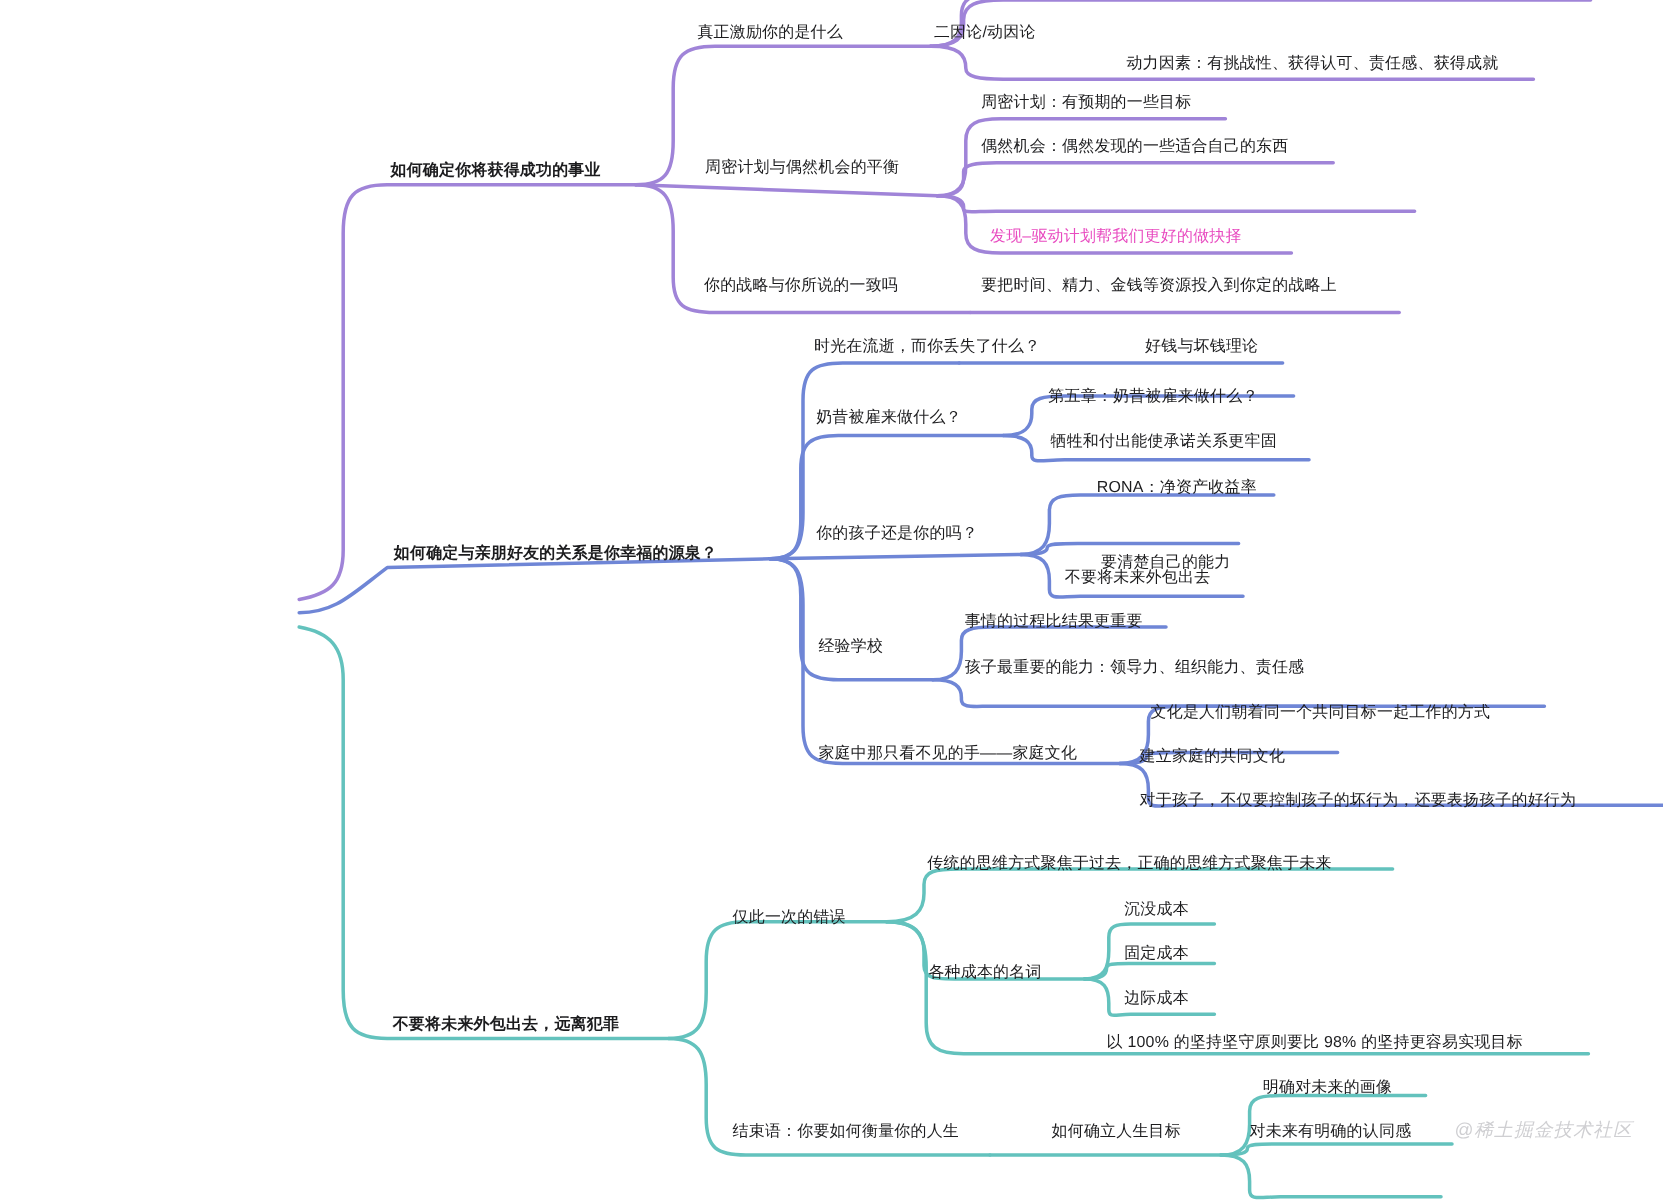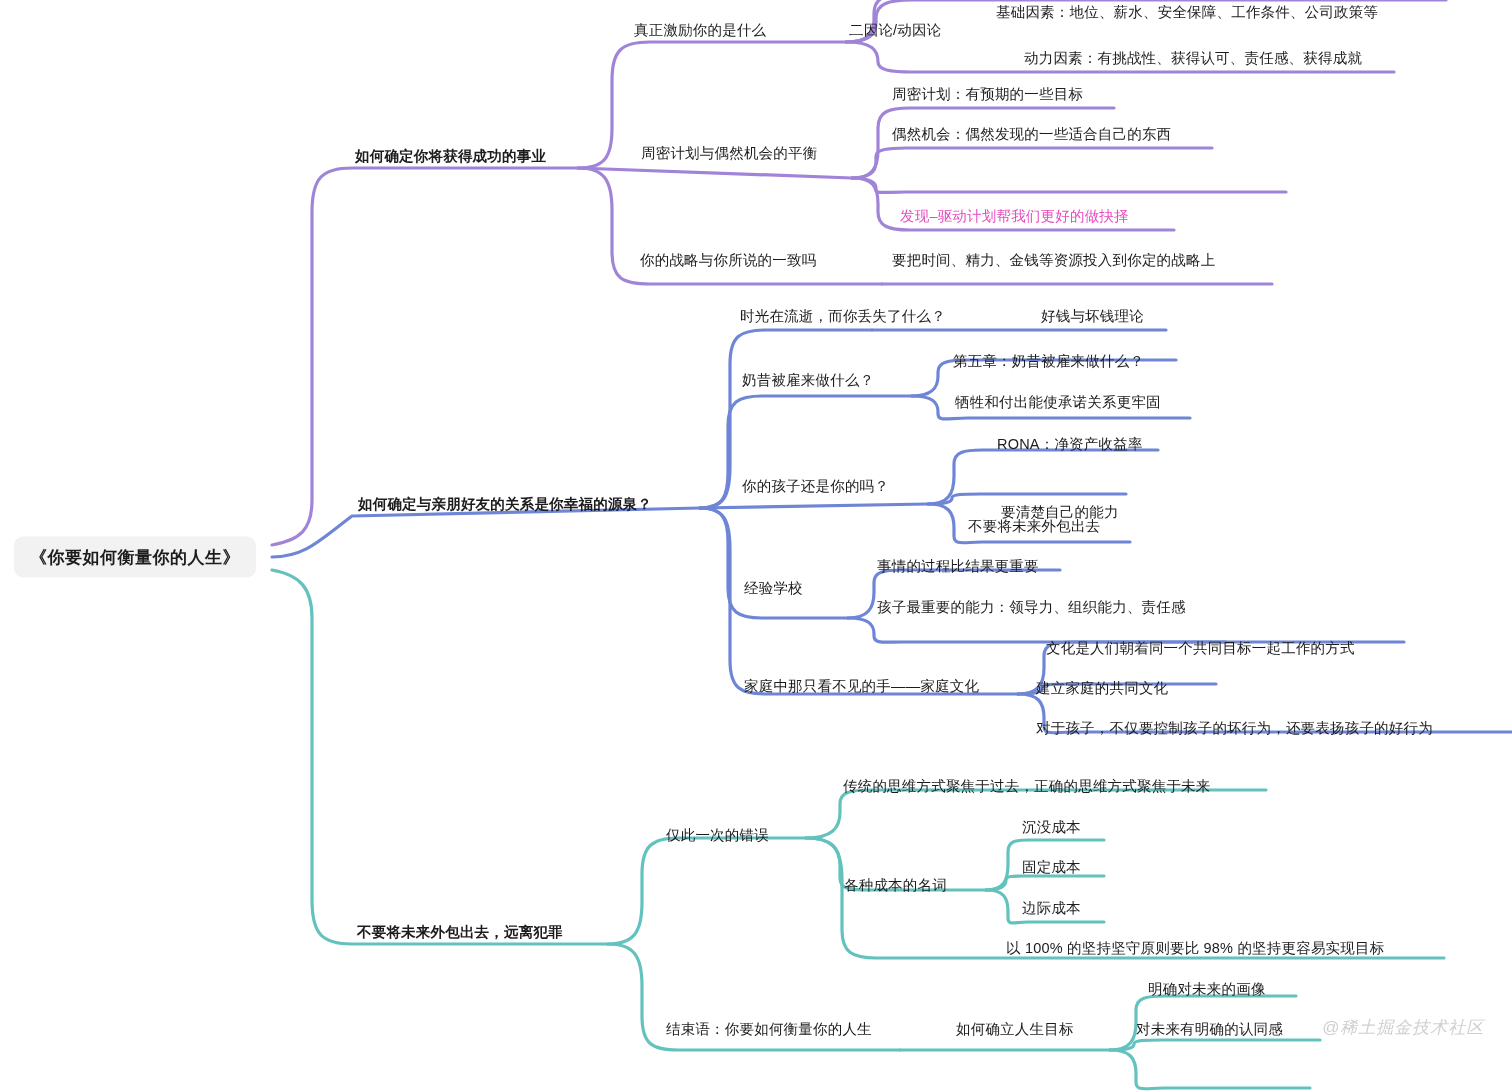--- a/index.html
+++ b/index.html
@@ -81,27 +81,25 @@
 
       <path stroke="#63c2bd" d="M900,1050 L1110,1050"></path>
 
       <path stroke="#63c2bd" d="M1110,1050 C1130,1050 1136,1040 1136,1022 L1136,1010 C1136,998 1146,996 1164,996 L1296,996"></path>
       <path stroke="#63c2bd" d="M1110,1050 C1128,1050 1134,1048 1134,1044 L1134,1044 C1134,1040 1144,1040 1162,1040 L1320,1040"></path>
       <path stroke="#63c2bd" d="M1110,1050 C1130,1050 1136,1058 1136,1074 L1136,1082 C1136,1092 1146,1088 1164,1088 L1310,1088"></path>
 
     </g>
   </svg>
 
-  <div class="root" style="left:14px;top:557px;">《你要如何衡量你的人生》</div>
 
   <div class="node b" style="left:355px;top:168px;">如何确定你将获得成功的事业</div>
 
   <div class="node" style="left:634px;top:42px;">真正激励你的是什么</div>
   <div class="node" style="left:849px;top:42px;">二因论/动因论</div>
-  <div class="node" style="left:996px;top:24px;">基础因素：地位、薪水、安全保障、工作条件、公司政策等</div>
   <div class="node" style="left:1024px;top:70px;">动力因素：有挑战性、获得认可、责任感、获得成就</div>
 
   <div class="node" style="left:641px;top:165px;">周密计划与偶然机会的平衡</div>
   <div class="node" style="left:892px;top:106px;">周密计划：有预期的一些目标</div>
   <div class="node" style="left:892px;top:146px;">偶然机会：偶然发现的一些适合自己的东西</div>
   <div class="node pink" style="left:900px;top:228px;">发现–驱动计划帮我们更好的做抉择</div>
 
   <div class="node" style="left:640px;top:272px;">你的战略与你所说的一致吗</div>
   <div class="node" style="left:892px;top:272px;">要把时间、精力、金钱等资源投入到你定的战略上</div>
 

